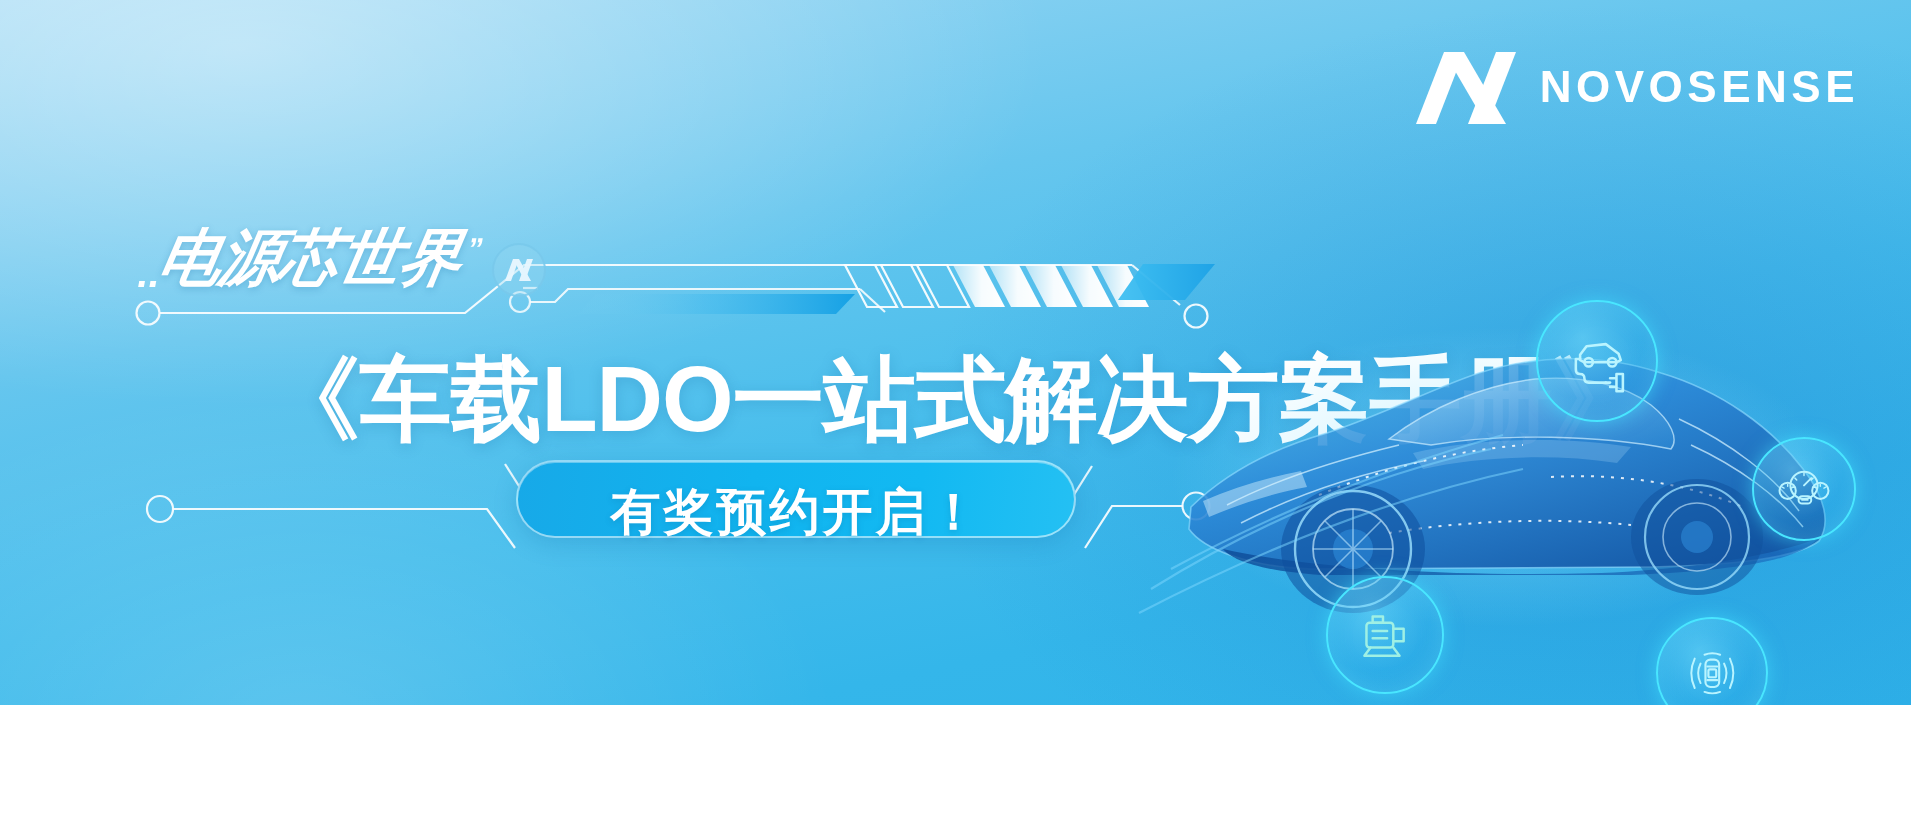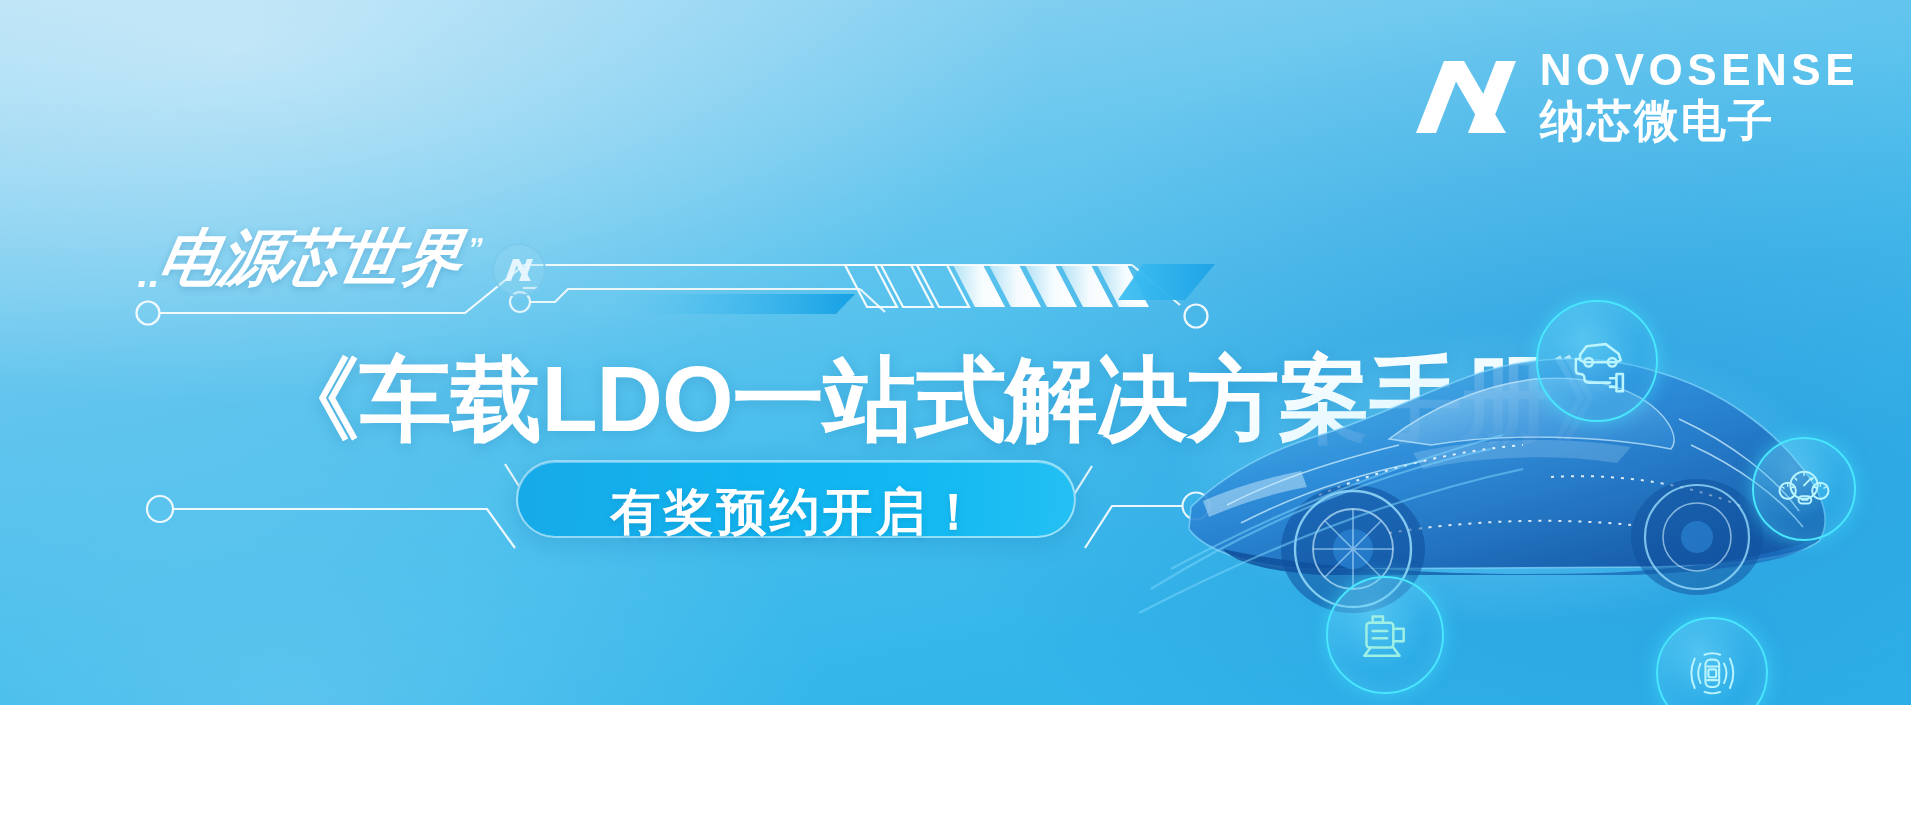--- a/index.html
+++ b/index.html
@@ -203,21 +203,20 @@
 
   <div class="logo">
     <svg class="logo-mark" viewBox="0 0 104 78">
       <path d="M2 76 L30 4 L50 4 L22 76 Z" fill="#fff"></path>
       <path d="M30 4 L50 4 L92 76 L72 76 Z" fill="#fff"></path>
       <path d="M102 4 L74 76 L54 76 L82 4 Z" fill="#fff"></path>
       <path d="M46 34 L58 34 L58 76 L46 76 Z" fill="#fff" opacity="0"></path>
     </svg>
     <div class="logo-words">
       <div class="logo-en">NOVOSENSE</div>
-      <div class="logo-cn">纳芯微电子</div>
     </div>
   </div>
 
   <div class="brand">
     <span class="brand-dots">..</span>
     <span class="brand-text">电源芯世界</span>
     <span class="brand-quote">”</span>
     <span class="brand-seal">
       <svg viewBox="0 0 30 24">
         <path d="M1 23 L9 1 L15 1 L7 23 Z" fill="#eaf7ff"></path>

